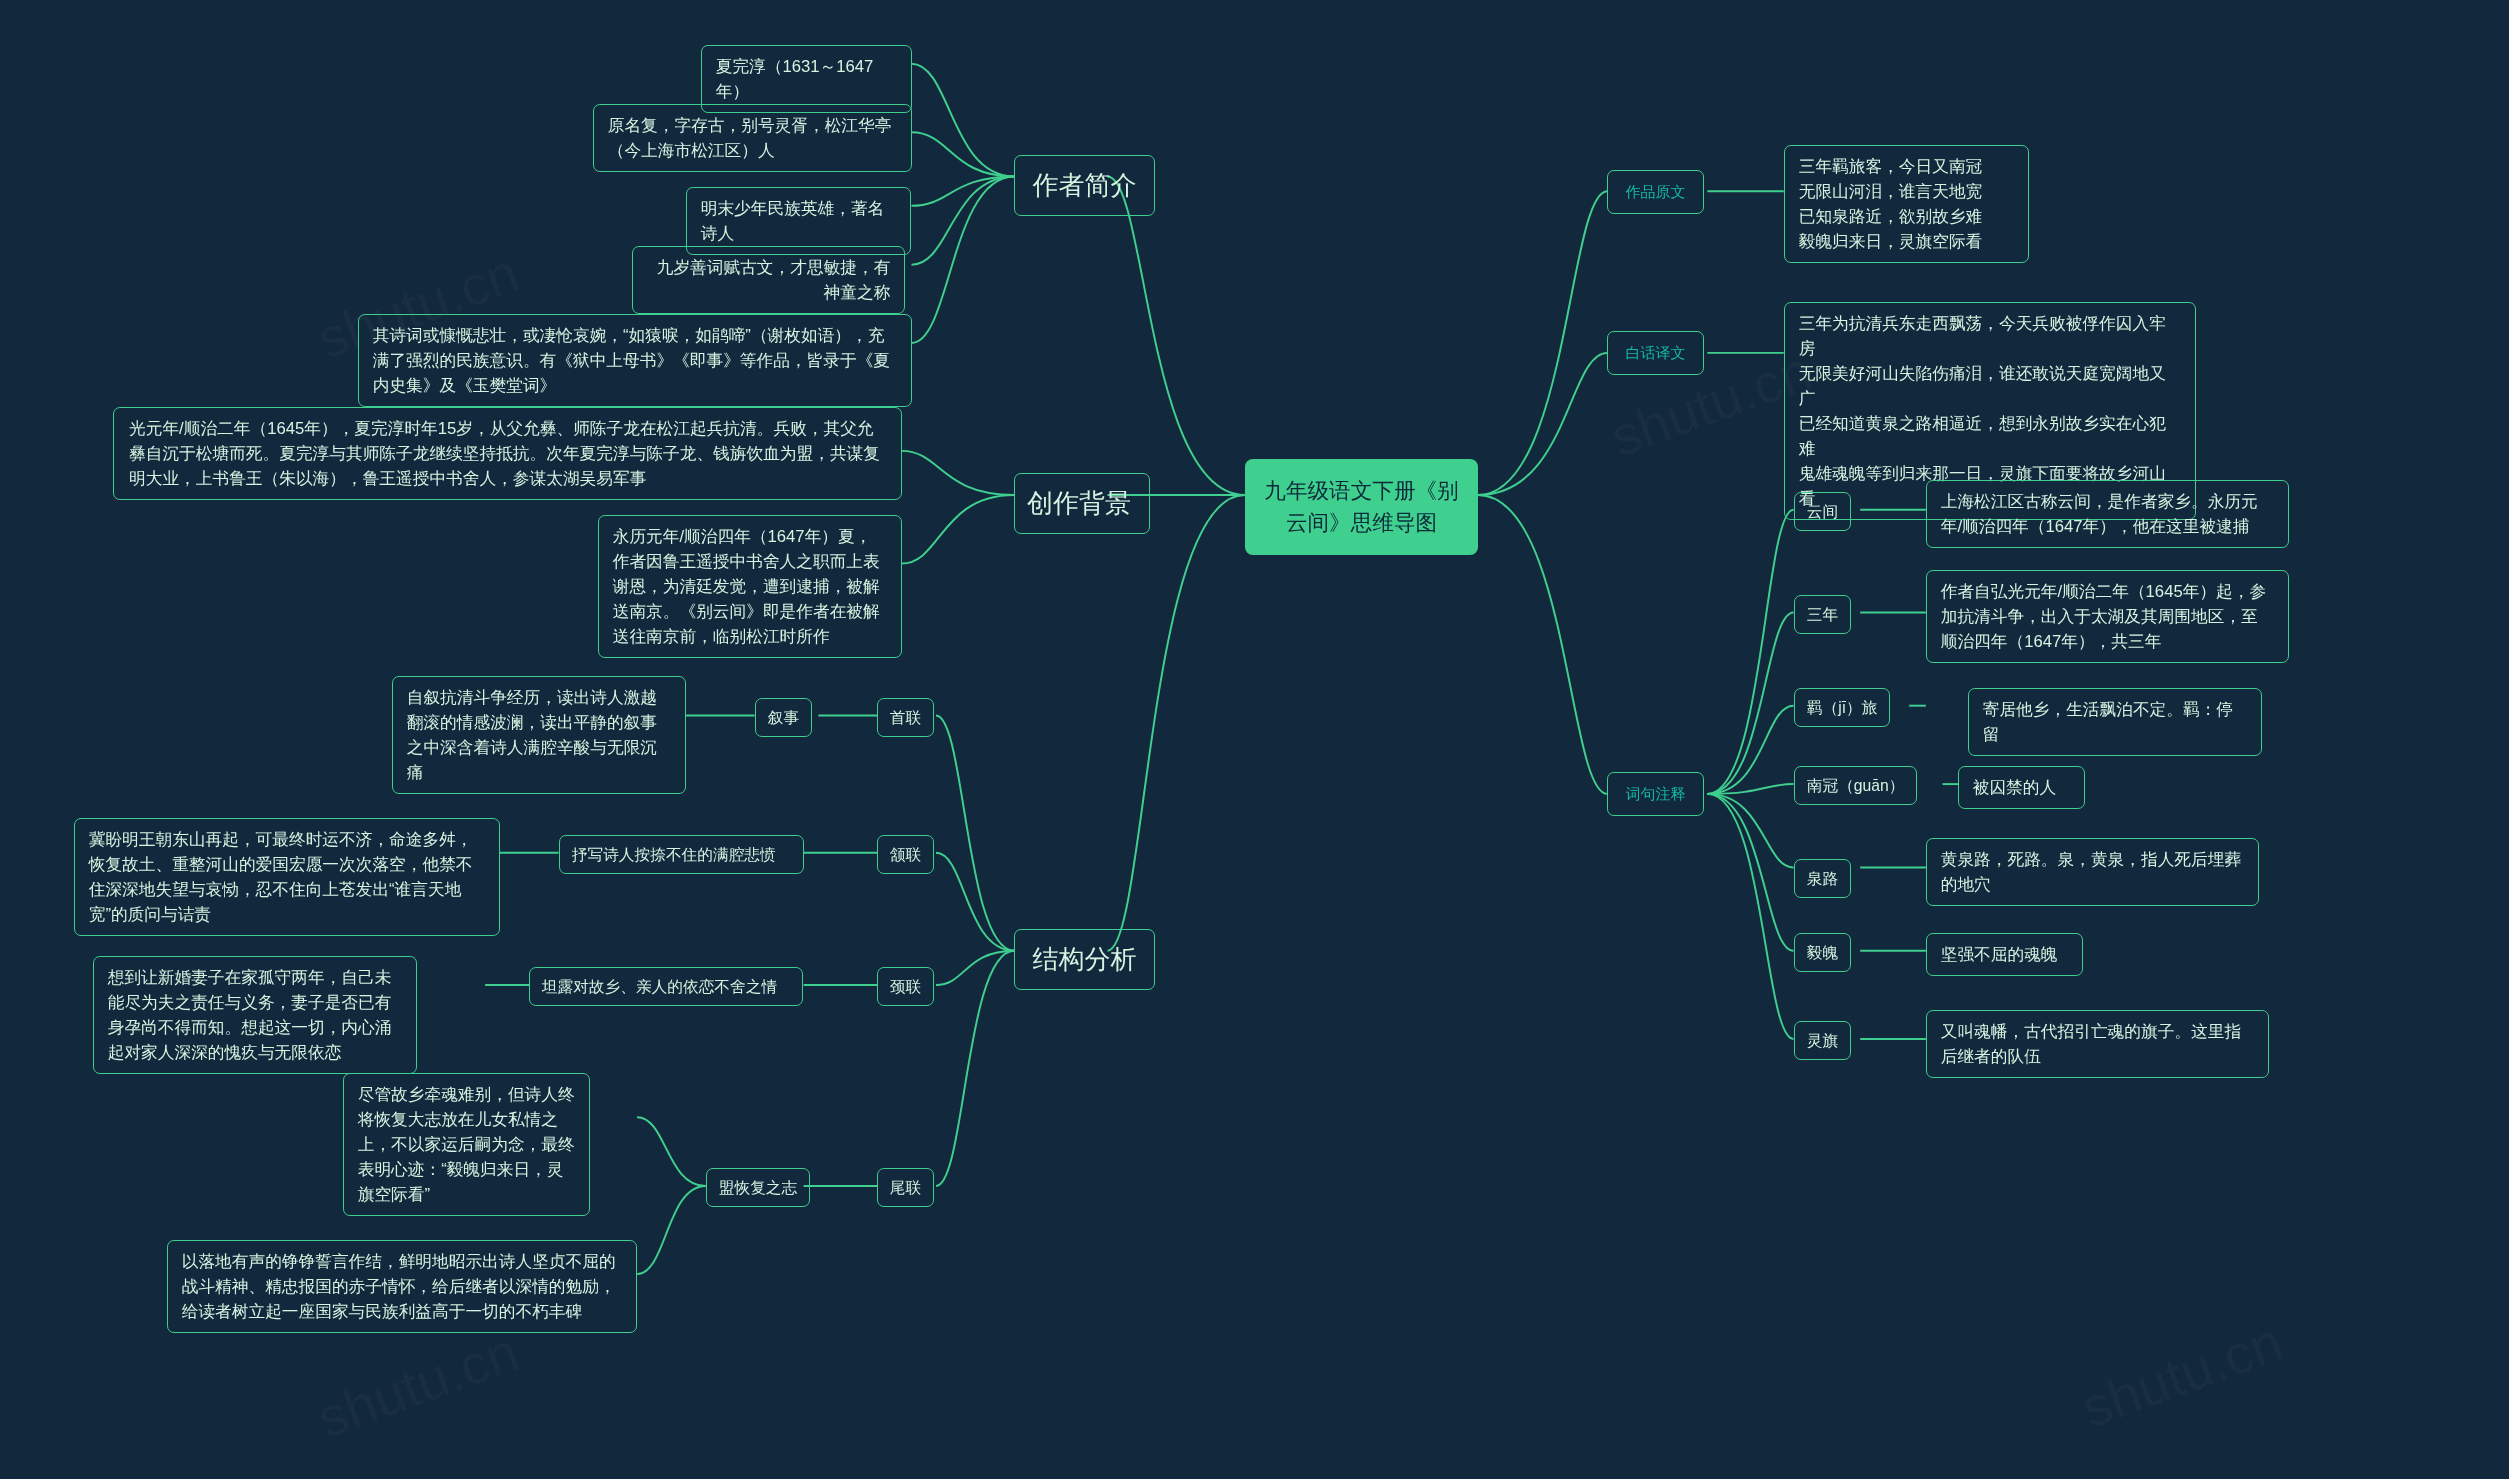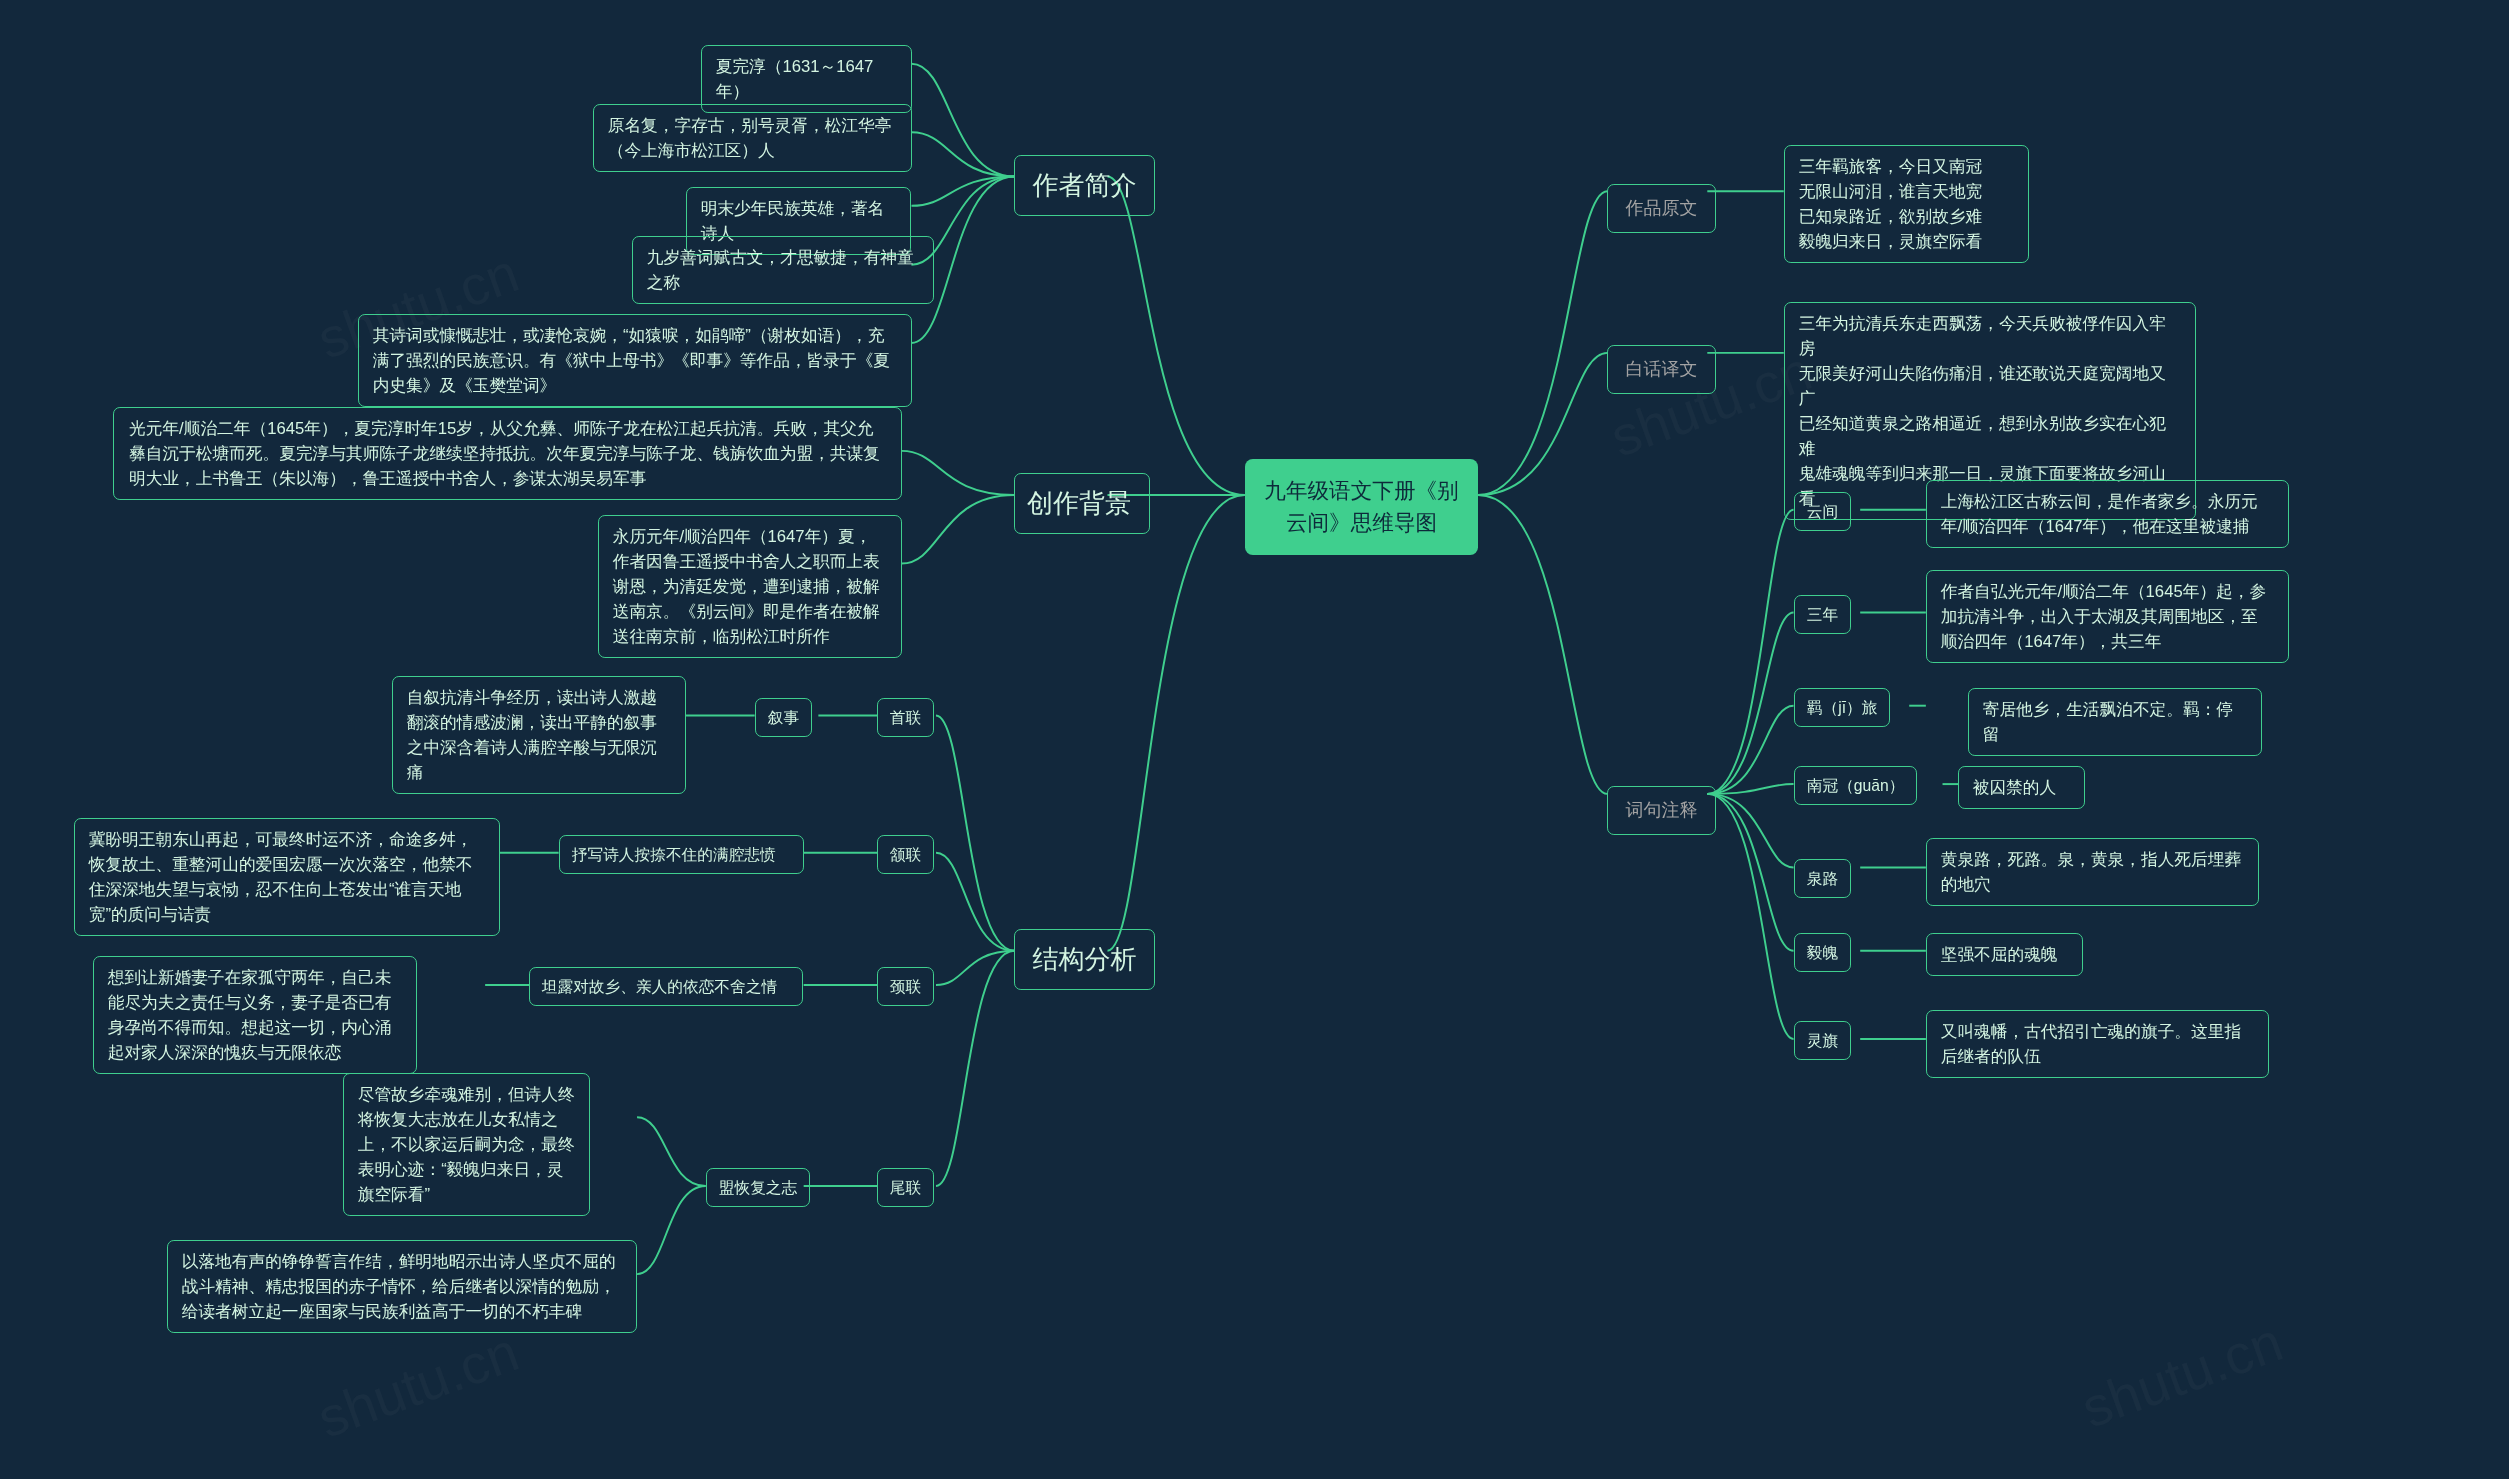--- a/index.html
+++ b/index.html
@@ -39,21 +39,21 @@
     background: #3fcf8e;
     color: #0d2a3a;
     border: none;
     text-align: center;
     font-size: 21.6px;
     font-weight: 500;
     padding: 15.7px 13.7px;
     border-radius: 7.8px;
   }
   .node.sub1l { font-size: 26px; padding: 9.8px 17.6px; color: #d4f5e2; }
-  .node.sub1r { font-size: 18px; padding: 9.8px 17.6px; color: #a3a3a3; margin-top: 14px; }
+  .node.sub1r { font-size: 15px; padding: 9.8px 17.6px; color: #14b8a6; }
   .node.small { font-size: 15.7px; padding: 6.9px 11.8px; }
   .node.med { font-size: 16.7px; padding: 7.8px 13.7px; }
   .watermark {
     position: absolute;
     font-size: 55px;
     color: rgba(200,200,200,0.04);
     transform: rotate(-20deg);
     pointer-events: none;
     user-select: none;
   }
@@ -130,21 +130,21 @@
 
   <div class="node root" style="left:1245px; top:459px; width:233px;">九年级语文下册《别云间》思维导图</div>
 
   <div class="node sub1l" style="left:1014px; top:155px;">作者简介</div>
   <div class="node sub1l" style="left:1014px; top:473px;padding-left:12px;">创作背景</div>
   <div class="node sub1l" style="left:1014px; top:929px;">结构分析</div>
 
   <div class="node med" style="left:701px; top:45px; width:211px;">夏完淳（1631～1647年）</div>
   <div class="node med" style="left:593px; top:104px; width:319px;">原名复，字存古，别号灵胥，松江华亭（今上海市松江区）人</div>
   <div class="node med" style="left:686px; top:187px; width:225px;">明末少年民族英雄，著名诗人</div>
-  <div class="node med" style="left:632px; top:236px; width:302px;">九岁善词赋古文，才思敏捷，有神童之称</div>
+  <div class="node med" style="left:632px; top:246px; width:273px;text-align:right;">九岁善词赋古文，才思敏捷，有神童之称</div>
   <div class="node med" style="left:358px; top:314px; width:554px;">其诗词或慷慨悲壮，或凄怆哀婉，“如猿唳，如鹃啼”（谢枚如语），充满了强烈的民族意识。有《狱中上母书》《即事》等作品，皆录于《夏内史集》及《玉樊堂词》</div>
 
   <div class="node med" style="left:113px; top:407px; width:789px;padding-left:15px;">光元年/顺治二年（1645年），夏完淳时年15岁，从父允彝、师陈子龙在松江起兵抗清。兵败，其父允彝自沉于松塘而死。夏完淳与其师陈子龙继续坚持抵抗。次年夏完淳与陈子龙、钱旃饮血为盟，共谋复明大业，上书鲁王（朱以海），鲁王遥授中书舍人，参谋太湖吴易军事</div>
   <div class="node med" style="left:598px; top:515px; width:304px;">永历元年/顺治四年（1647年）夏，作者因鲁王遥授中书舍人之职而上表谢恩，为清廷发觉，遭到逮捕，被解送南京。《别云间》即是作者在被解送往南京前，临别松江时所作</div>
 
   <div class="node small" style="left:877px; top:698px;">首联</div>
   <div class="node small" style="left:755px; top:698px;">叙事</div>
   <div class="node med" style="left:392px; top:676px; width:294px;">自叙抗清斗争经历，读出诗人激越翻滚的情感波澜，读出平静的叙事之中深含着诗人满腔辛酸与无限沉痛</div>
 
   <div class="node small" style="left:877px; top:835px;">颔联</div>

